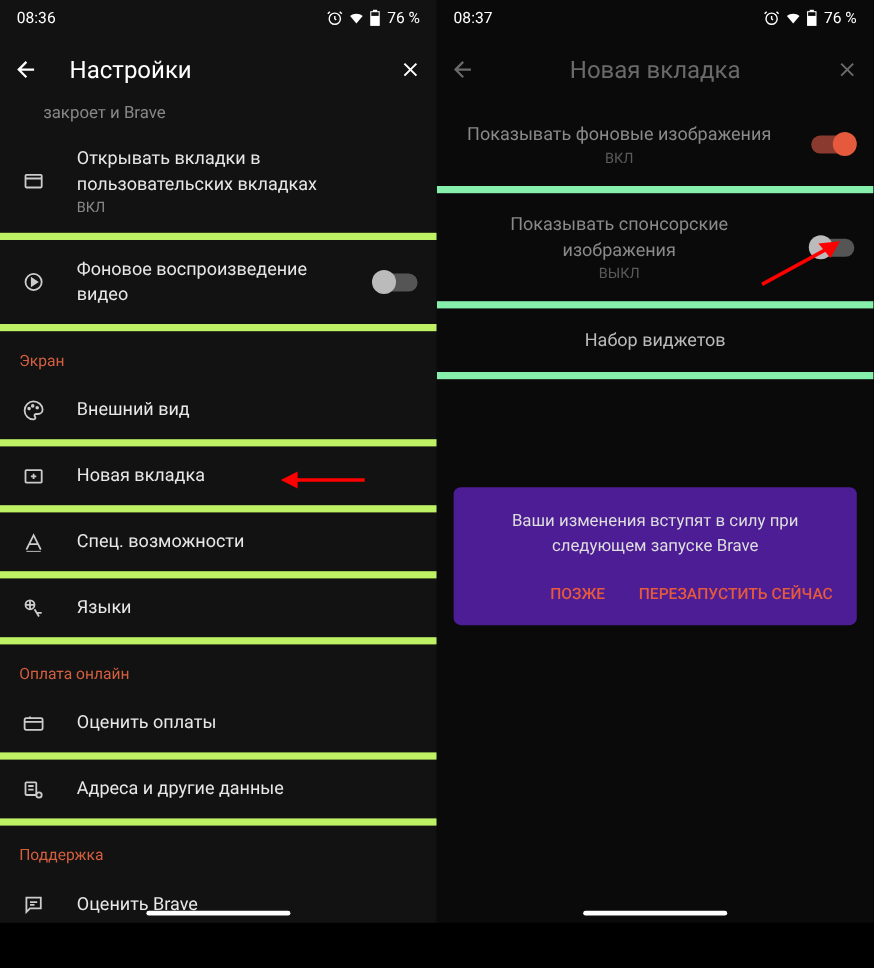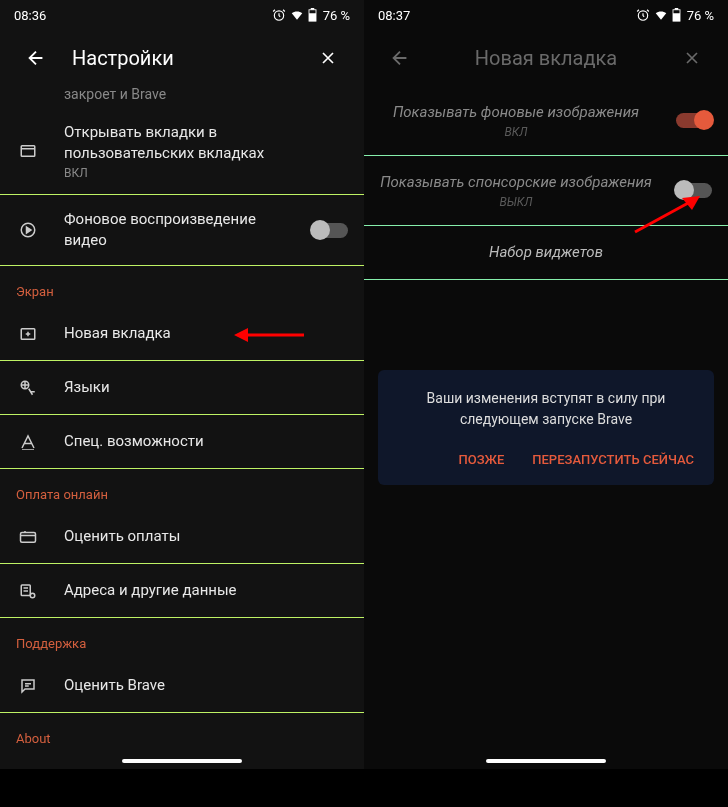--- a/index.html
+++ b/index.html
@@ -3,43 +3,43 @@
 <meta charset="utf-8">
 <style>
 * { margin: 0; padding: 0; box-sizing: border-box; font-family: Roboto, Arial, sans-serif; }
 body { background: #000; display: flex; width: 728px; height: 807px; overflow: hidden; }
 .phone { width: 364px; height: 769px; background: #0d0d0d; position: relative; display: flex; flex-direction: column; }
 .phone.left { background: #121212; }
 .phone.right { background: #0a0a0a; text-align: center; }
 .status-bar { height: 30px; display: flex; align-items: center; justify-content: space-between; padding: 0 14px; font-size: 13px; color: #fff; }
 .status-right { display: flex; align-items: center; gap: 6px; }
 .status-icons { display: flex; align-items: center; gap: 4px; }
-.header { height: 56px; display: flex; align-items: center; padding: 0 24px; gap: 24px; }
+.header { height: 56px; display: flex; align-items: center; padding: 0 10px; gap: 24px; }
 .header .title { font-size: 20px; color: #fff; flex: 1; }
 .header.dim .title, .header.dim .icon-btn { color: #6a6a6a; }
 .icon-btn { color: #fff; cursor: pointer; display: flex; align-items: center; justify-content: center; width: 24px; height: 24px; }
 .content { flex: 1; overflow: hidden; position: relative; }
-.row { display: flex; align-items: center; padding: 14px 16px; border-bottom: 1px solid #bef264; gap: 24px; min-height: 54px; }
+.row { display: flex; align-items: center; padding: 14px 16px; border-bottom: 6px solid #bef264; gap: 24px; min-height: 54px; }
 .row .icon-slot { width: 24px; display: flex; align-items: center; justify-content: center; color: #ccc; flex-shrink: 0; }
 .row .text { flex: 1; }
 .row .label { color: #e8e8e8; font-size: 15px; line-height: 1.4; }
 .row .sub { color: #888; font-size: 12px; margin-top: 2px; }
 .section-header { color: #d35f3e; font-size: 13px; padding: 18px 16px 8px 16px; }
 .section-header.indent { padding-left: 16px; }
 .toggle { width: 36px; height: 15px; background: #555; border-radius: 10px; position: relative; flex-shrink: 0; }
 .toggle::after { content: ""; position: absolute; width: 20px; height: 20px; background: #bbb; border-radius: 50%; top: -3px; left: -2px; }
 .toggle.on { background: #8a3a2e; }
 .toggle.on::after { background: #e55a3c; left: auto; right: -2px; }
-.truncated { color: #888; font-size: 14px; padding: 0 16px 6px 64px; }
+.truncated { color: #888; font-size: 14px; padding: 0 16px 6px 36px; }
 .arrow-red { position: absolute; pointer-events: none; }
-.right .row { border-bottom: 1px solid #86efac; padding: 16px; font-style: italic; }
+.right .row { border-bottom: 6px solid #86efac; padding: 16px; }
 .right .row .label { color: #8a8a8a; font-size: 15px; }
 .right .row .sub { color: #5a5a5a; }
 .right .row.lit .label { color: #bbb; }
-.dialog { margin: 90px 14px 0 14px; background: #0f172a; border-radius: 6px; padding: 18px 16px 10px 16px; }
+.dialog { margin: 90px 14px 0 14px; background: #4c1d95; border-radius: 6px; padding: 18px 16px 10px 16px; }
 .dialog-text { color: #ddd; font-size: 14px; line-height: 1.5; margin-bottom: 14px; }
 .dialog-actions { display: flex; justify-content: flex-end; gap: 20px; }
 .dialog-btn { color: #e55a3c; font-size: 13px; font-weight: 500; padding: 8px 4px; cursor: pointer; }
 .navbar { position: absolute; bottom: 6px; left: 50%; transform: translateX(-50%); width: 120px; height: 4px; background: #fff; border-radius: 2px; }
 svg { display: block; }
 </style>
 </head>
 <body>
 
 <div class="phone left">
@@ -102,58 +102,71 @@
           </svg>
       </div>
       <div class="text">
         <div class="label">Фоновое воспроизведение видео</div>
       </div>
       <div class="toggle"></div>
     </div>
 
     <div class="section-header indent">Экран</div>
 
+    <div class="row">
+      <div class="icon-slot">
+        <svg width="18" height="18" viewBox="0 0 24 24" fill="none" stroke="#ccc" stroke-width="2">
+            <path d="M12 2a10 10 0 100 20c1 0 2-1 2-2s-1-1-1-2 1-2 2-2h2a5 5 0 005-5c0-5-5-9-10-9z"></path>
+            <circle cx="7" cy="10" r="1" fill="#ccc"></circle>
+            <circle cx="11" cy="7" r="1" fill="#ccc"></circle>
+            <circle cx="16" cy="9" r="1" fill="#ccc"></circle>
+          </svg>
+      </div>
+      <div class="text">
+          <div class="label">Внешний вид</div>
+        </div>
+    </div>
 
     <div class="row" style="position:relative;">
       <div class="icon-slot">
         <svg width="18" height="18" viewBox="0 0 24 24" fill="none" stroke="#ccc" stroke-width="2">
             <rect x="3" y="5" width="18" height="14" rx="1"></rect>
             <path d="M12 9v6M9 12h6"></path>
           </svg>
       </div>
       <div class="text">
           <div class="label">Новая вкладка</div>
         </div>
       <svg class="arrow-red" style="right:60px;top:18px;" width="70" height="20" viewBox="0 0 70 20">
           <path d="M70 10H10" stroke="#ff0000" stroke-width="3"></path>
           <path d="M0 10L14 3v14z" fill="#ff0000"></path>
         </svg>
     </div>
 
     <div class="row">
       <div class="icon-slot">
         <svg width="18" height="18" viewBox="0 0 24 24" fill="none" stroke="#ccc" stroke-width="2">
+            <path d="M4 20L12 4l8 16M7 14h10"></path>
+            <path d="M4 22h16" stroke-width="1"></path>
+          </svg>
+      </div>
+      <div class="text">
+          <div class="label">Спец. возможности</div>
+        </div>
+    </div>
+
+    <div class="row">
+      <div class="icon-slot">
+        <svg width="18" height="18" viewBox="0 0 24 24" fill="none" stroke="#ccc" stroke-width="2">
             <circle cx="8" cy="8" r="5"></circle>
             <path d="M8 3v10M3 8h10M13 13l5 8M15 17h6"></path>
           </svg>
       </div>
       <div class="text">
           <div class="label">Языки</div>
-        </div>
-    </div>
-
-    <div class="row">
-      <div class="icon-slot">
-        <svg width="18" height="18" viewBox="0 0 24 24" fill="none" stroke="#ccc" stroke-width="2">
-            <path d="M4 20L12 4l8 16M7 14h10"></path>
-            <path d="M4 22h16" stroke-width="1"></path>
-          </svg>
-      </div>
-      <div class="text">
-          <div class="label">Спец. возможности</div>
         </div>
     </div>
 
     <div class="section-header indent">Оплата онлайн</div>
 
     <div class="row">
       <div class="icon-slot">
         <svg width="18" height="18" viewBox="0 0 24 24" fill="none" stroke="#ccc" stroke-width="2">
             <rect x="2" y="6" width="20" height="13" rx="2"></rect>
             <path d="M2 10h20M8 6V4"></path>

